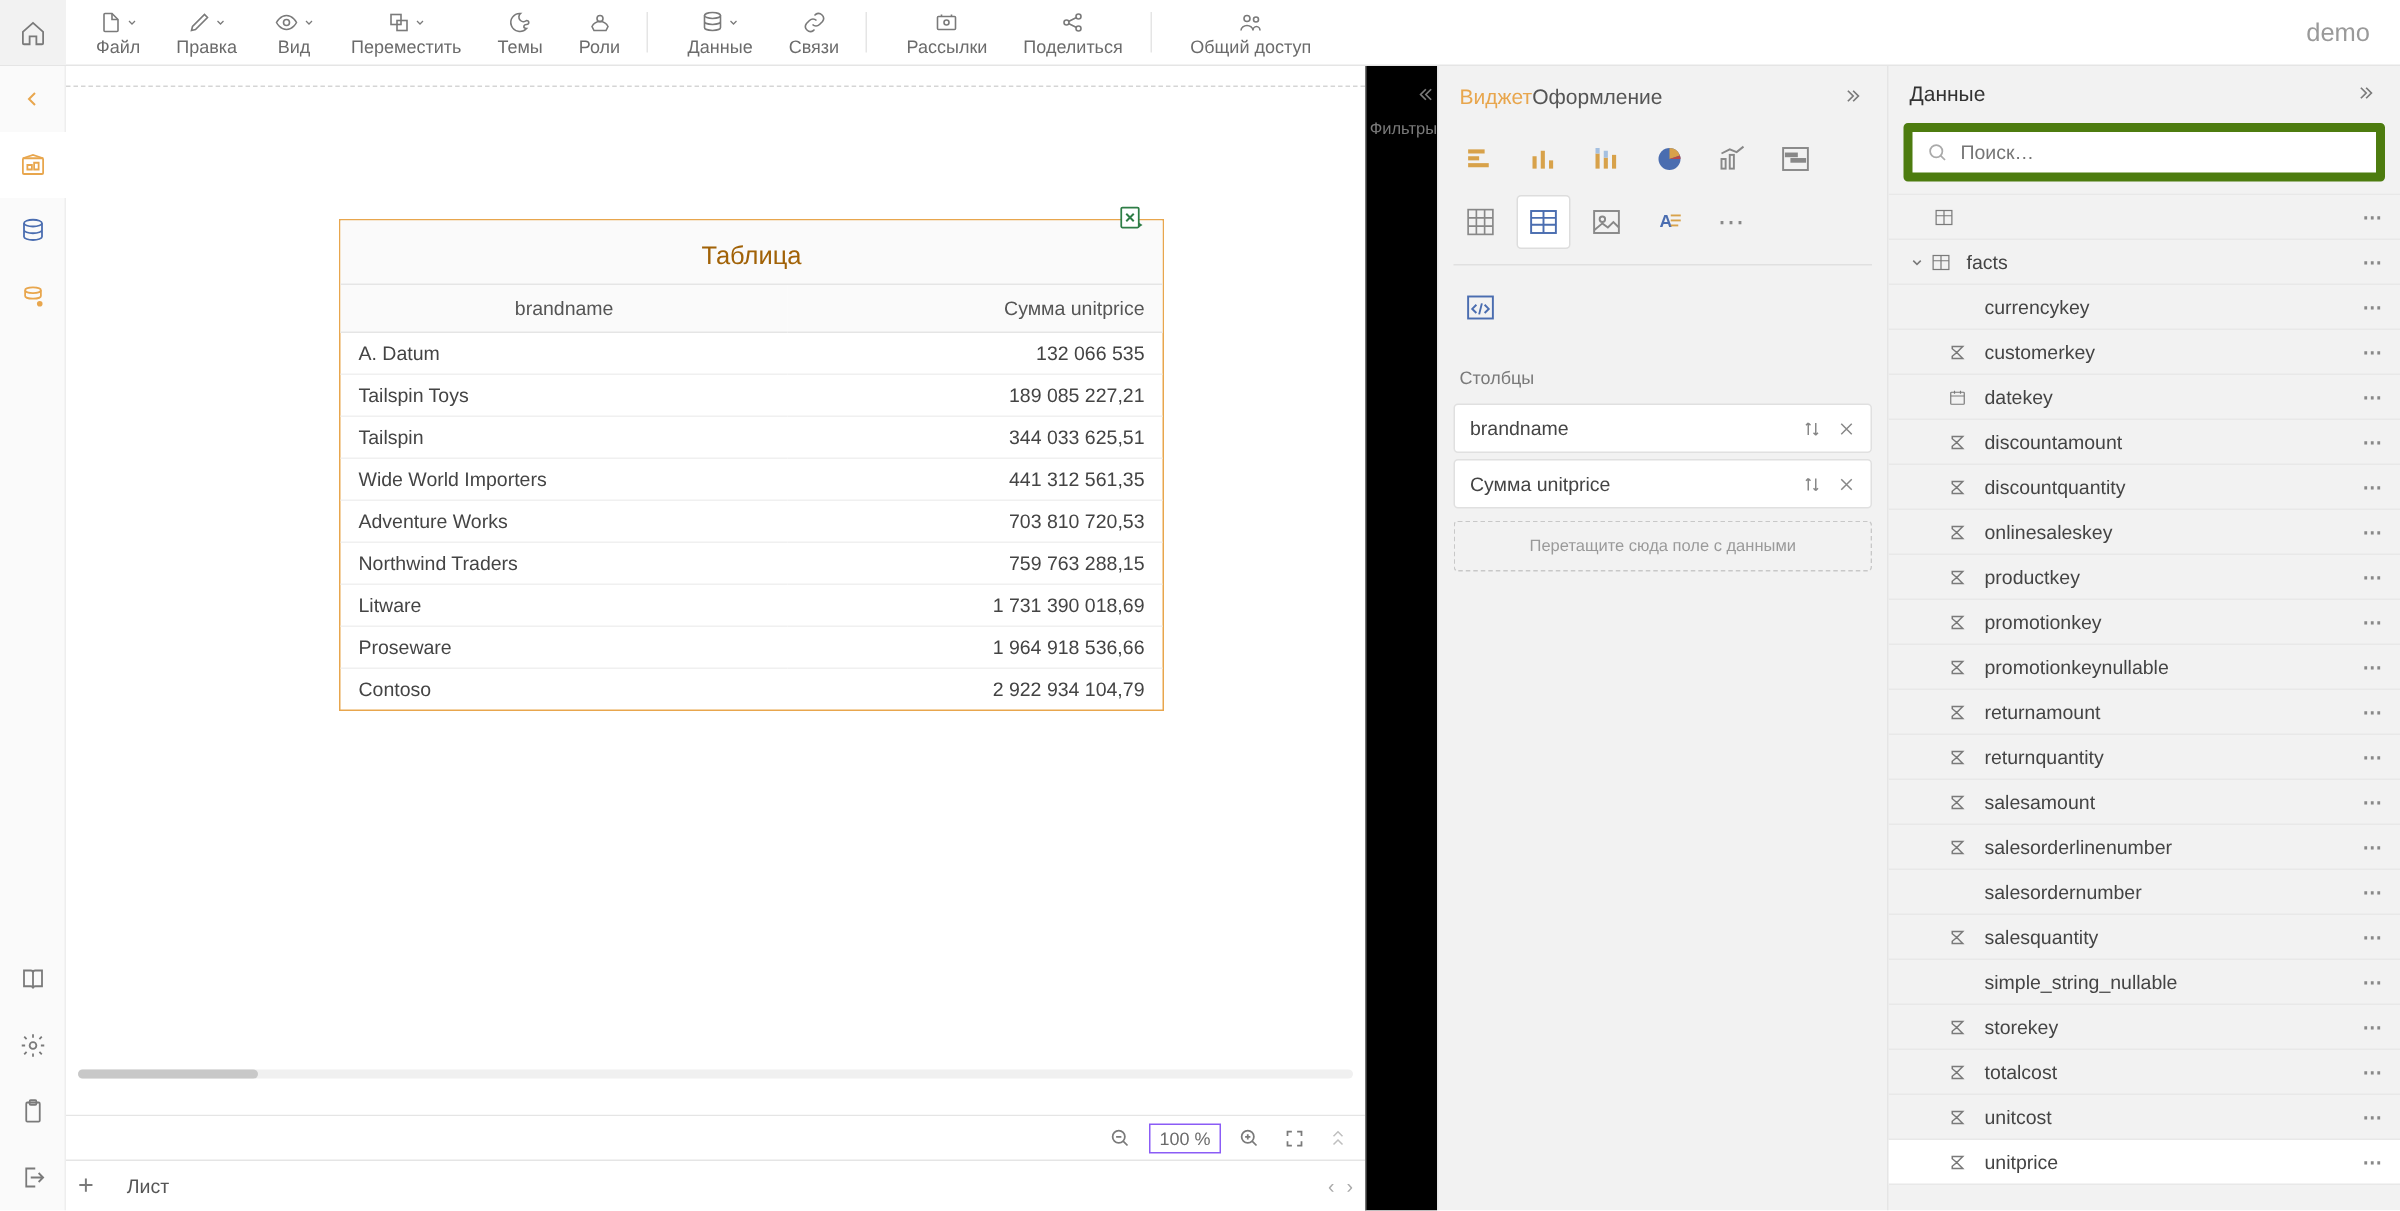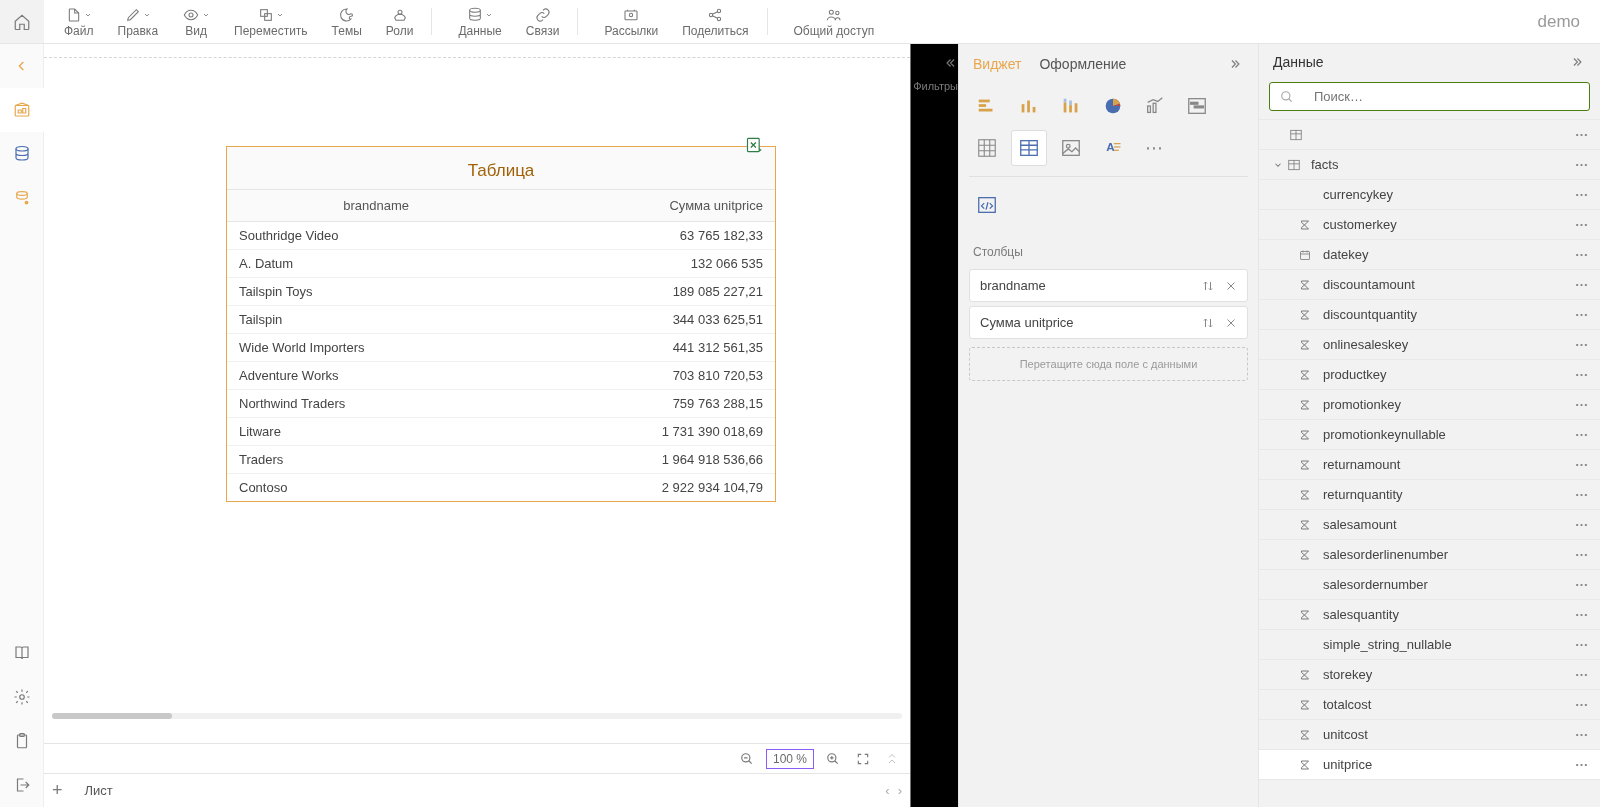--- a/index.html
+++ b/index.html
@@ -48,40 +48,40 @@
 .table-widget td:last-child, .table-widget th:last-child { text-align: right; }
 .table-widget tr:last-child td { border-bottom: none; }
 
 
 .filters-col { position: absolute; right: 642px; top: 44px; bottom: 0; width: 48px; background: #000000; border-left: 1px solid #737373; display: flex; flex-direction: column; align-items: flex-end; padding-top: 12px; }
 .filters-col .collapse-icon { color: #7a7a7a; cursor: pointer; }
 .filters-col .label { font-size: 11px; color: #7a7a7a; margin-top: 10px; }
 
 
 .widget-panel { position: absolute; right: 342px; top: 44px; bottom: 0; width: 300px; background: #f2f2f2; border-left: 1px solid #e5e5e5; display: flex; flex-direction: column; }
-.panel-header { display: flex; align-items: center; padding: 12px 14px 8px; gap: 18px; }
+.panel-header { display: flex; align-items: center; padding: 12px 14px 8px; }
 .panel-tab { font-size: 14px; color: #555; cursor: pointer; }
 .panel-tab.active { color: #e8a64d; font-weight: 500; }
 .panel-collapse { margin-left: auto; color: #7a7a7a; cursor: pointer; }
 
 .widget-types { padding: 8px 10px; display: flex; flex-wrap: wrap; gap: 6px; }
 .wtype { width: 36px; height: 36px; display: flex; align-items: center; justify-content: center; cursor: pointer; border-radius: 3px; color: #888; }
 .wtype.active { background: #fff; border: 1px solid #ddd; }
 .wtype-row-sep { width: 100%; height: 1px; background: #e0e0e0; margin: 4px 0; }
 
 .section-label { font-size: 12px; color: #7a7a7a; padding: 14px 14px 6px; }
 .col-chip { margin: 4px 10px; background: #fff; border: 1px solid #e0e0e0; border-radius: 3px; padding: 8px 10px; display: flex; align-items: center; font-size: 13px; color: #444; }
 .col-chip .chip-actions { margin-left: auto; display: flex; gap: 10px; color: #888; }
 .drop-zone { margin: 4px 10px; border: 1px dashed #c8c8c8; border-radius: 3px; padding: 10px; text-align: center; font-size: 11px; color: #9a9a9a; }
 
 
 .data-panel { position: absolute; right: 0; top: 44px; bottom: 0; width: 342px; background: #f2f2f2; border-left: 1px solid #e5e5e5; display: flex; flex-direction: column; }
 .data-header { display: flex; align-items: center; padding: 10px 14px 6px; }
 .data-header-title { font-size: 14px; color: #333; font-weight: 500; }
-.search-box { margin: 6px 10px 8px; background: #fff; border: 1px solid #4d7c0f; border-radius: 3px; padding: 6px 10px; display: flex; align-items: center; gap: 20px; color: #aaa; }
+.search-box { margin: 6px 10px 8px; background: #fff; border: 6px solid #4d7c0f; border-radius: 3px; padding: 6px 10px; display: flex; align-items: center; gap: 8px; color: #aaa; }
 .search-box input { border: none; outline: none; flex: 1; font-size: 13px; color: #444; background: transparent; }
 
 .data-tree { flex: 1; overflow-y: auto; }
 .tree-row { display: flex; align-items: center; padding: 7px 10px 7px 14px; cursor: pointer; font-size: 13px; color: #444; border-bottom: 1px solid #e8e8e8; }
 .tree-row.selected { background: #fff; }
 .tree-row .chev { width: 14px; color: #7a7a7a; }
 .tree-row .ticon { width: 18px; margin-right: 6px; color: #7a7a7a; display: flex; align-items: center; }
 .tree-row.child { padding-left: 40px; }
 .tree-row .more { margin-left: auto; color: #888; letter-spacing: 2px; font-weight: bold; }
 
@@ -291,24 +291,20 @@
       <div class="title">Таблица</div>
       <table>
         <thead>
             <tr id="tbl-head">
               <th>brandname</th>
               <th>Сумма unitprice</th>
             </tr>
           </thead>
         <tbody id="tbl-body">
             <tr>
-              <td>Southridge Video</td>
-              <td>63 765 182,33</td>
-            </tr>
-            <tr>
               <td>A. Datum</td>
               <td>132 066 535</td>
             </tr>
             <tr>
               <td>Tailspin Toys</td>
               <td>189 085 227,21</td>
             </tr>
             <tr>
               <td>Tailspin</td>
               <td>344 033 625,51</td>
@@ -323,21 +319,21 @@
             </tr>
             <tr>
               <td>Northwind Traders</td>
               <td>759 763 288,15</td>
             </tr>
             <tr>
               <td>Litware</td>
               <td>1 731 390 018,69</td>
             </tr>
             <tr>
-              <td>Traders</td>
+              <td>Proseware</td>
               <td>1 964 918 536,66</td>
             </tr>
             <tr>
               <td>Contoso</td>
               <td>2 922 934 104,79</td>
             </tr>
           </tbody>
       </table>
     </div>
     <div class="canvas-scroll">

